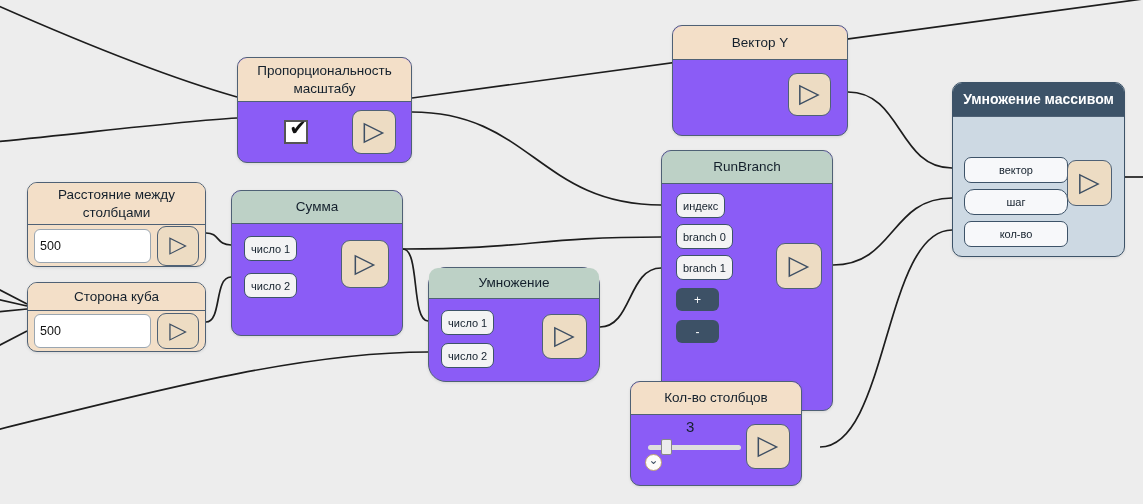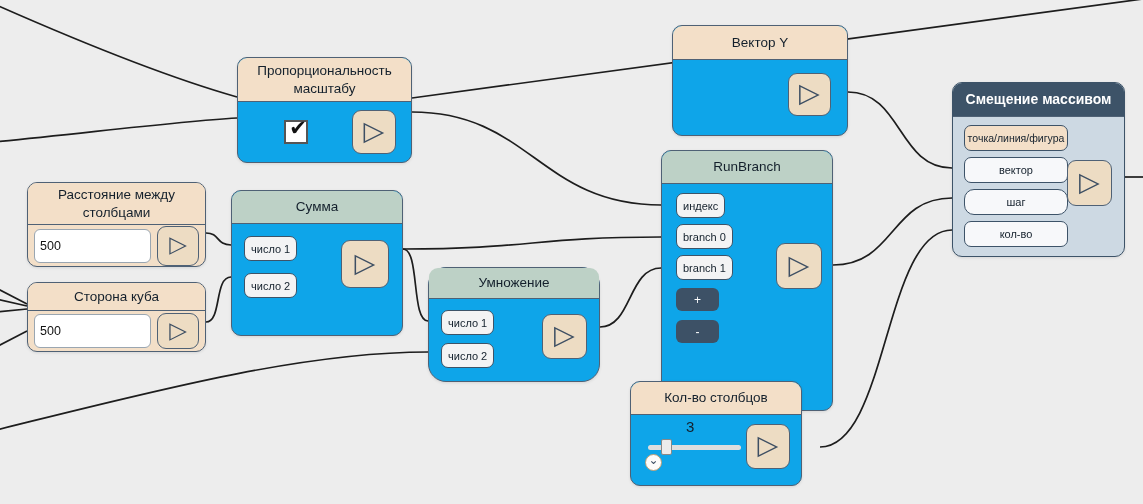--- a/index.html
+++ b/index.html
@@ -9,21 +9,21 @@
     background:#ededed;
     overflow:hidden;
     font-family:"Liberation Sans", sans-serif;
     color:#14202c;
   }
   #edges{position:absolute;left:0;top:0;z-index:0;}
   .node{
     position:absolute;z-index:1;
     border:1px solid #4f6175;
     border-radius:10px;
-    background:#0ea5e9;
+    background:#8b5cf6;
     box-shadow:0 1px 3px rgba(0,0,0,.10);
     box-sizing:border-box;
   }
   .nhead{
     border-bottom:1px solid #4f6175;
     border-radius:9px 9px 0 0;
     display:flex;align-items:center;justify-content:center;
     text-align:center;
     font-size:13.5px;line-height:1.32;
     padding:2px 6px;box-sizing:border-box;
@@ -296,26 +296,23 @@
         <span>⌄</span>
       </div>
       <div class="play">
         <span>▷</span>
       </div>
     </div>
   </div>
 
   <div class="node" id="node-offs">
     <div class="nhead navy">
-      <span>Смещение массивом</span>
-    </div>
-    <div class="nbody">
-      <div class="port p1">
-        <span>точка/линия/фигура</span>
-      </div>
+      <span>Умножение массивом</span>
+    </div>
+    <div class="nbody">
       <div class="port p2">
         <span>вектор</span>
       </div>
       <div class="port p3">
         <span>шаг</span>
       </div>
       <div class="port p4">
         <span>кол-во</span>
       </div>
       <div class="play">

